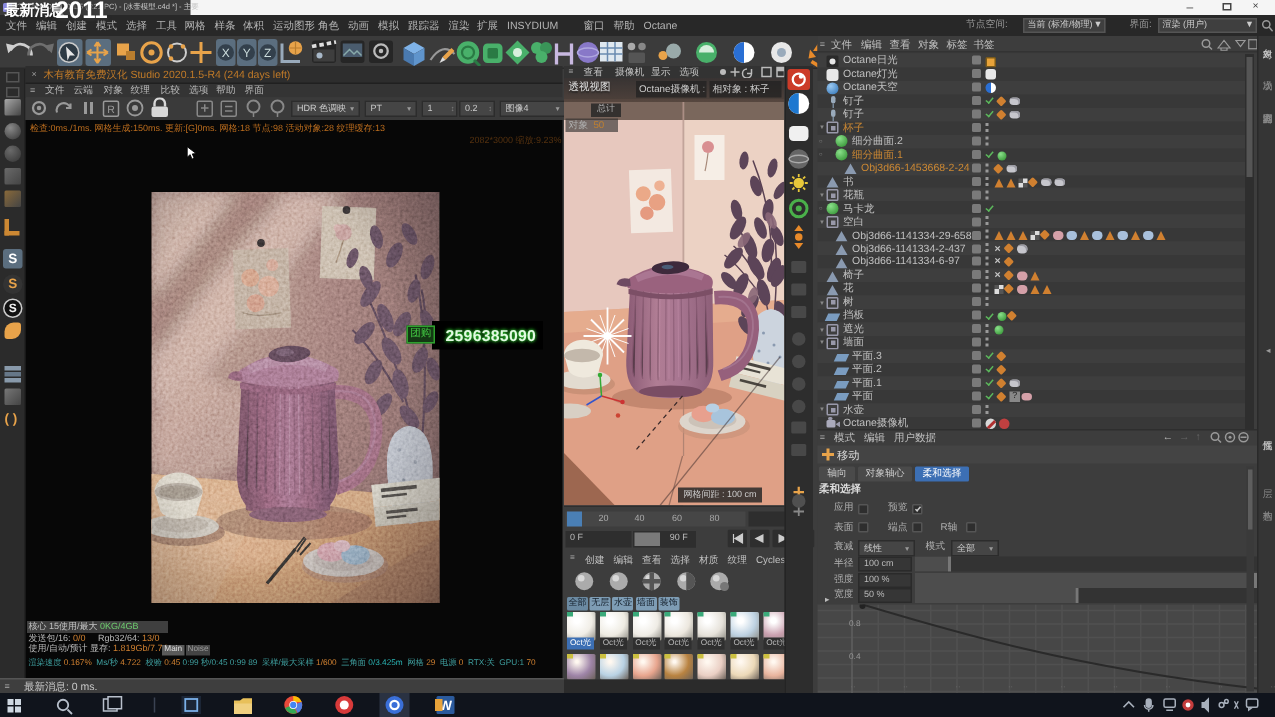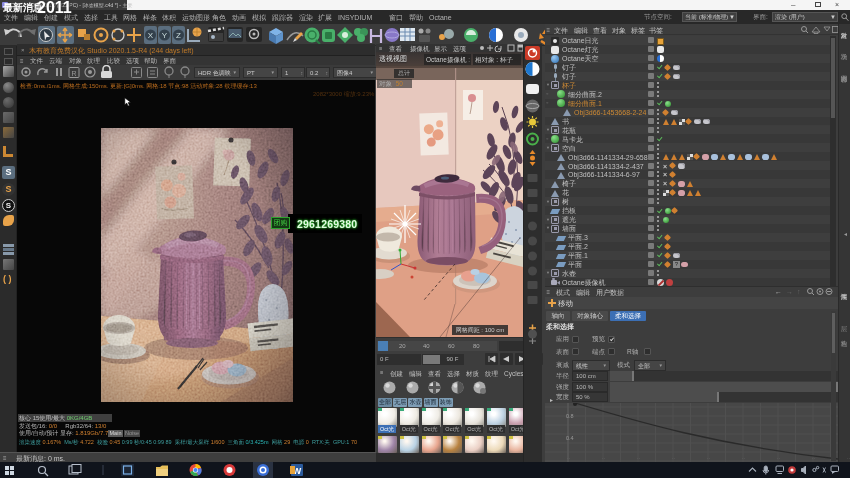--- a/index.html
+++ b/index.html
@@ -383,21 +383,21 @@
 <ellipse cx="120" cy="240" rx="9.5" ry="6.5" fill="#cf8f9c"></ellipse>
 <ellipse cx="136" cy="242" rx="9.5" ry="6.5" fill="#87a9c6"></ellipse>
 <ellipse cx="127" cy="236" rx="5.5" ry="4" fill="#d8aab4"></ellipse>
 
 <rect width="192" height="274" filter="url(#grain)" opacity="0.34" style="mix-blend-mode:overlay"></rect>
 <rect width="192" height="274" filter="url(#grain)" opacity="0.22"></rect>
 <rect width="192" height="274" fill="url(#vig)"></rect>
 </svg>
 <div style="position:absolute;left:288px;top:214px;width:74px;height:19px;background:#000"></div>
 <div style="position:absolute;left:271px;top:217px;width:19px;height:12px;background:#143814;border:1px solid #2da02d;color:#42c842;font-size:7px;line-height:10px;text-align:center">团购</div>
-<div style="position:absolute;left:297px;top:219px;font-size:10.5px;color:#e2fae2;font-weight:bold;white-space:nowrap;line-height:1;letter-spacing:0.2px;text-shadow:0 0 2px #3c3,0 0 3px #2a2">2961269380</div>
+<div style="position:absolute;left:297px;top:219px;font-size:10.5px;color:#e2fae2;font-weight:bold;white-space:nowrap;line-height:1;letter-spacing:0.2px;text-shadow:0 0 2px #3c3,0 0 3px #2a2">2596385090</div>
 <div style="position:absolute;left:18px;top:414px;width:94px;height:7.5px;background:#3f3f3f"></div>
 <div style="position:absolute;left:19px;top:415px;font-size:6px;color:#c0c0c0;font-weight:normal;white-space:nowrap;line-height:1;">核心 15使用/最大 <span style="color:#6fcf6f">0KG/4GB</span></div>
 <div style="position:absolute;left:19px;top:422.5px;font-size:6px;color:#b8b8b8;font-weight:normal;white-space:nowrap;line-height:1;">发送包/16: <span style="color:#d08030">0/0</span> &nbsp;&nbsp;&nbsp; Rgb32/64: <span style="color:#d08030">13/0</span></div>
 <div style="position:absolute;left:19px;top:430px;font-size:6px;color:#b8b8b8;font-weight:normal;white-space:nowrap;line-height:1;">使用/自动/预计 显存: <span style="color:#d08030">1.819Gb/7.7G</span></div>
 <div style="position:absolute;left:108px;top:429.5px;width:15px;height:7px;background:#5a5a5a;color:#ddd;font-size:5.5px;line-height:7px;text-align:center">Main</div>
 <div style="position:absolute;left:124px;top:429.5px;width:16px;height:7px;background:#444;color:#999;font-size:5.5px;line-height:7px;text-align:center">Noise</div>
 <div style="position:absolute;left:19px;top:439.5px;font-size:5.5px;color:#3f9f9f;font-weight:normal;white-space:nowrap;line-height:1;">渲染速度 <span style="color:#d08030">0.167%</span>&nbsp; Ms/秒 <span style="color:#d08030">4.722</span>&nbsp; 校验 <span style="color:#d08030">0:45</span> 0:99 秒/0:45 0:99 89 &nbsp;采样/最大采样 <span style="color:#d08030">1/600</span>&nbsp; 三角面 <span style="color:#2ab5b5">0/3.425m</span>&nbsp; 网格 <span style="color:#d08030">29</span>&nbsp; 电源 <span style="color:#d08030">0</span>&nbsp; RTX:关 &nbsp;GPU:1 <span style="color:#d08030">70</span></div>
 <div style="position:absolute;left:0;top:452px;width:376px;height:10px;background:#3e3e3e;border-top:1px solid #555"></div>
 <div style="position:absolute;left:3px;top:455px;font-size:6px;color:#aaa;font-weight:normal;white-space:nowrap;line-height:1;">≡</div>
 <div style="position:absolute;left:16px;top:454.5px;font-size:7px;color:#c8c8c8;font-weight:normal;white-space:nowrap;line-height:1;">最新消息: 0 ms.</div>

